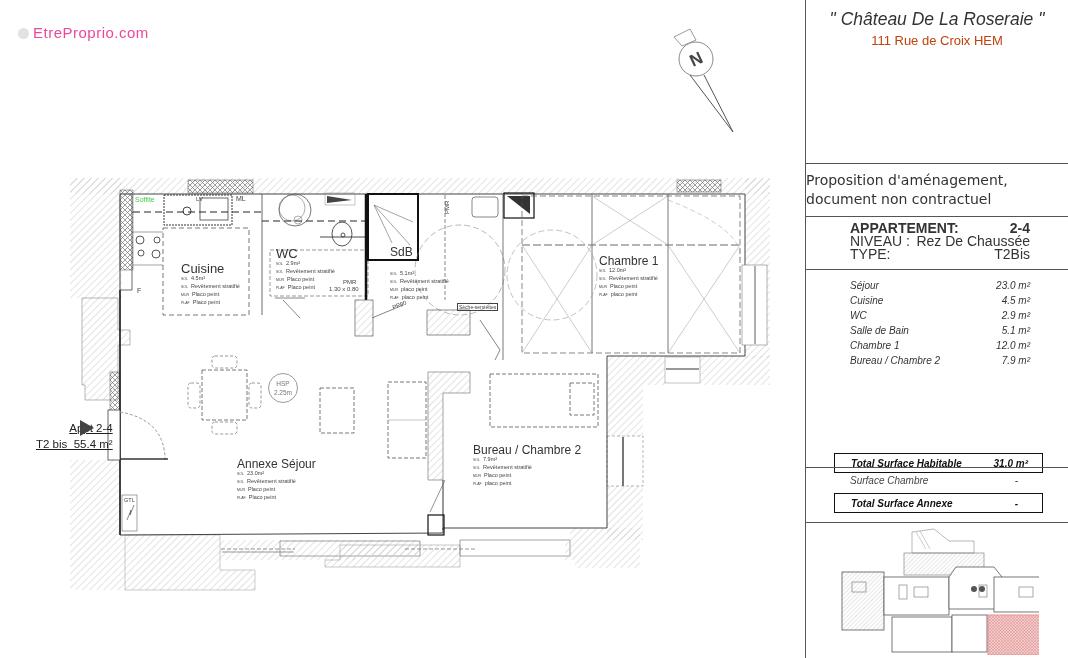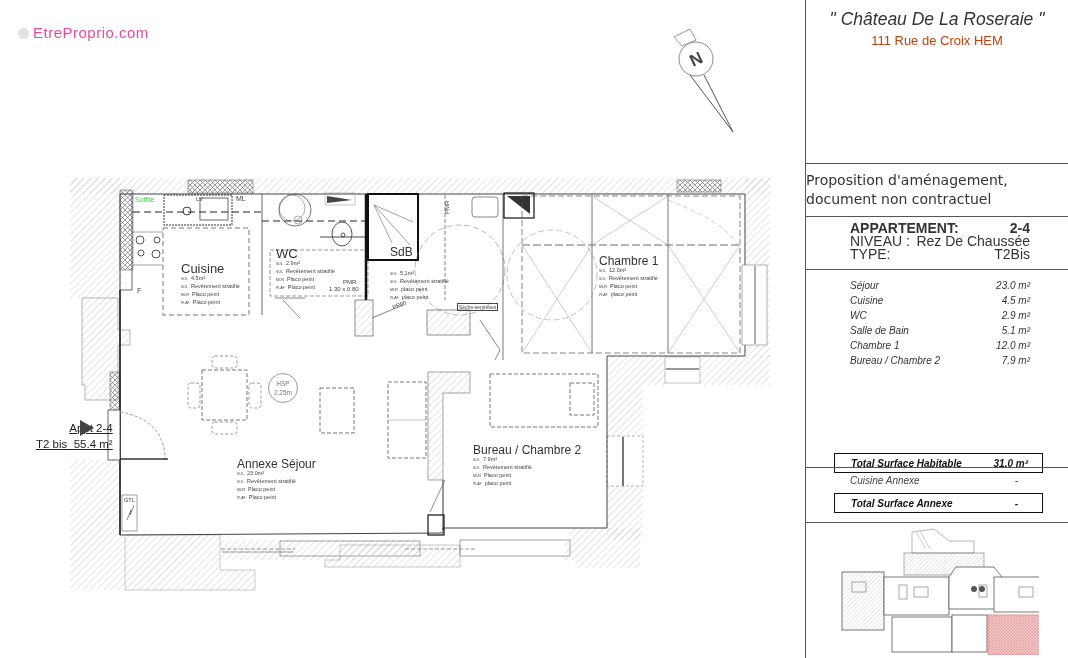--- a/index.html
+++ b/index.html
@@ -293,21 +293,21 @@
         <span>7.9 m²</span>
       </div>
   </div>
 
   <div class="box" style="top:437px;margin-top:16px;">
     <span>Total Surface Habitable</span>
     <span>31.0 m²</span>
   </div>
   <div class="sep2"></div>
   <div class="annexe">
-    <span>Cuisine Annexe</span>
+    <span>Surface Chambre</span>
     <span>-</span>
   </div>
   <div class="box" style="top:493px;">
     <span>Total Surface Annexe</span>
     <span style="margin-right:10px;">-</span>
   </div>
   <div class="sep3"></div>
 
   <svg class="keymap" viewBox="0 0 205 128">
     <defs>

